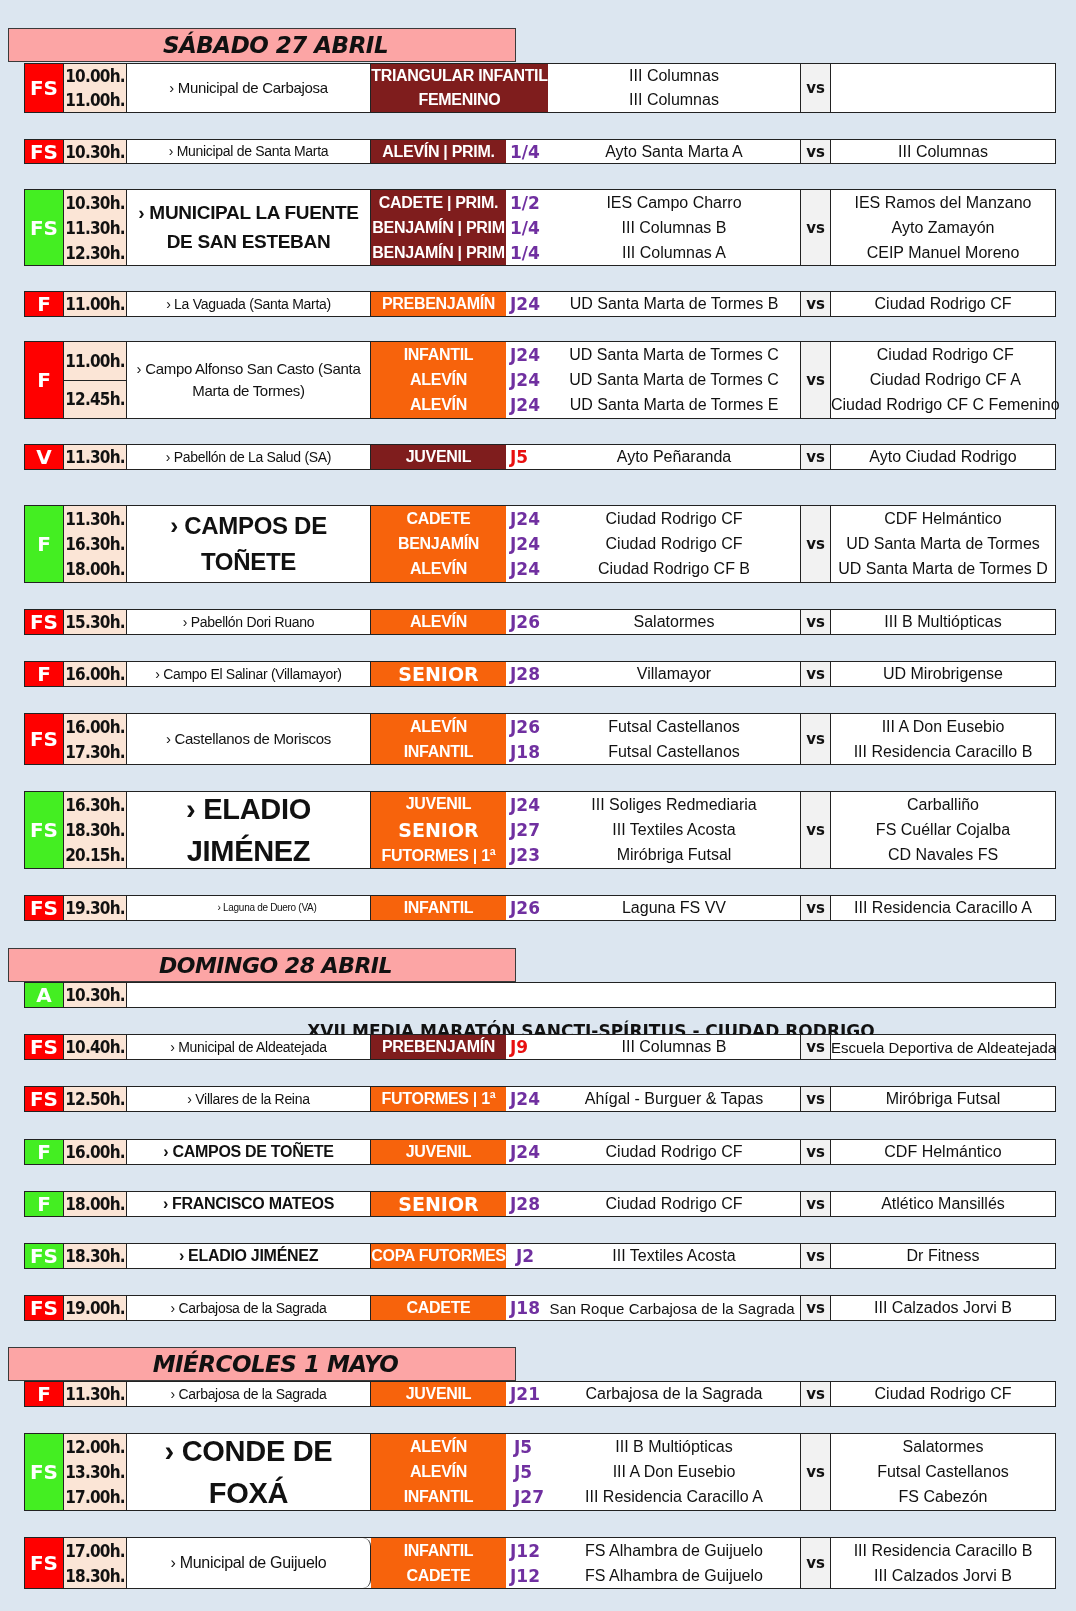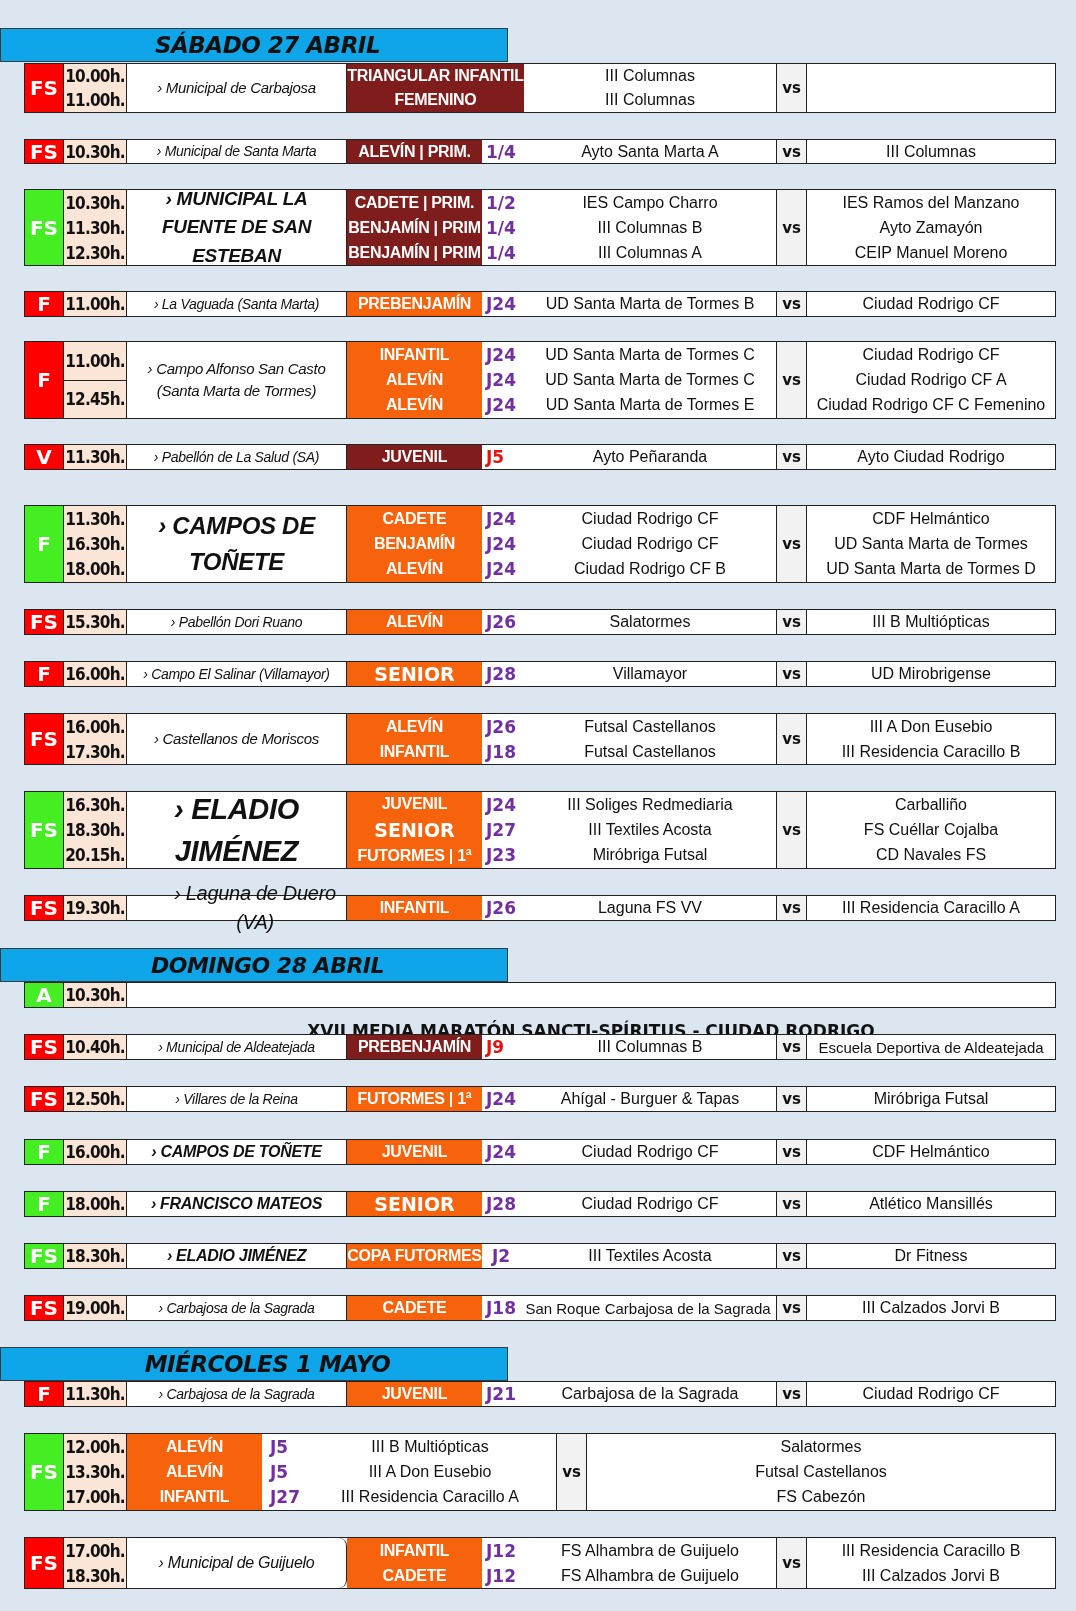--- a/index.html
+++ b/index.html
@@ -1,22 +1,22 @@
 <!DOCTYPE html>
 <html><head>
 <meta charset="utf-8">
 <style>
   html, body { margin:0; padding:0; }
   body {
     width:1076px; height:1611px; background:#dce6f0;
     font-family:"Liberation Sans", sans-serif; position:relative; overflow:hidden;
   }
   .day-header {
-    position:absolute; left:0; width:508px; height:34px;
-    background:#0ea5e9; border:1px solid #3a3a3a; box-sizing:border-box;
+    position:absolute; left:8px; width:508px; height:34px;
+    background:#fca5a5; border:1px solid #3a3a3a; box-sizing:border-box;
     display:flex; align-items:center; justify-content:center;
     font-family:"DejaVu Sans", sans-serif; font-weight:bold; font-style:italic;
     font-size:23px; color:#111; letter-spacing:-0.5px;padding-left:27px;
   }
   .row {
     position:absolute; left:24px; width:1032px; box-sizing:border-box;
     border:1.5px solid #222; background:#fff; display:flex;
   }
   .badge {
     width:38px; flex:none; display:flex; align-items:center; justify-content:center;
@@ -27,25 +27,24 @@
   .badge.green { background:#44ee22; }
   .times {
     width:62px; flex:none; background:#fbe5d6; border-right:1px solid #222;
     display:flex; flex-direction:column; justify-content:space-around; align-items:center;
     font-family:"DejaVu Sans Condensed","DejaVu Sans", sans-serif; font-weight:bold; font-size:17px; color:#111;
     letter-spacing:-0.8px;
   }
   .times.split span { flex:1; display:flex; align-items:center; width:100%; justify-content:center; }
   .times.split span:first-child { border-bottom:1px solid #222; }
   .venue {
-    width:220px; flex:none; border-right:1px solid #222;
+    width:244px; flex:none; border-right:1px solid #222;
     display:flex; align-items:center; justify-content:center; text-align:center;
     font-size:15px; color:#111; padding:0 3px; box-sizing:border-box; line-height:1.45;
     letter-spacing:-0.3px;
-    font-style:italic;
   }
   .venue.big { font-weight:bold; font-size:19px; line-height:1.5; }
   .venue.huge { font-weight:bold; font-size:29px; }
   .venue.caps { font-weight:bold; font-size:16px; }
   .cat {
     width:135px; flex:none; display:flex; flex-direction:column; justify-content:space-around;
     align-items:center; color:#fff; font-weight:bold; font-size:16px; text-align:center;
     letter-spacing:-0.3px;
   }
   .cat.navy { background:#7f1d1d; }
@@ -350,21 +349,21 @@
       <span>FS Cuéllar Cojalba</span>
       <span>CD Navales FS</span>
     </div>
 </div>
 
 <div class="row" style="top:895px;height:26px;">
   <div class="badge red">FS</div>
   <div class="times">
       <span>19.30h.</span>
     </div>
-  <div class="venue" style="font-size:20px;padding-left:40px;">› Laguna de Duero (VA)</div>
+  <div class="venue" style="font-size:10px;padding-left:40px;">› Laguna de Duero (VA)</div>
   <div class="cat orange">
       <span>INFANTIL</span>
     </div>
   <div class="jcol">
       <span>J26</span>
     </div>
   <div class="home">
       <span>Laguna FS VV</span>
     </div>
   <div class="vs">vs</div>
@@ -532,20 +531,21 @@
     </div>
 </div>
 
 <div class="row" style="top:1433px;height:78px;">
   <div class="badge green">FS</div>
   <div class="times">
       <span>12.00h.</span>
       <span>13.30h.</span>
       <span>17.00h.</span>
     </div>
+  <div class="venue huge">› CONDE DE FOXÁ</div>
   <div class="cat orange">
       <span>ALEVÍN</span>
       <span>ALEVÍN</span>
       <span>INFANTIL</span>
     </div>
   <div class="jcol" style="padding-left:8px;">
       <span>J5</span>
       <span>J5</span>
       <span>J27</span>
     </div>

